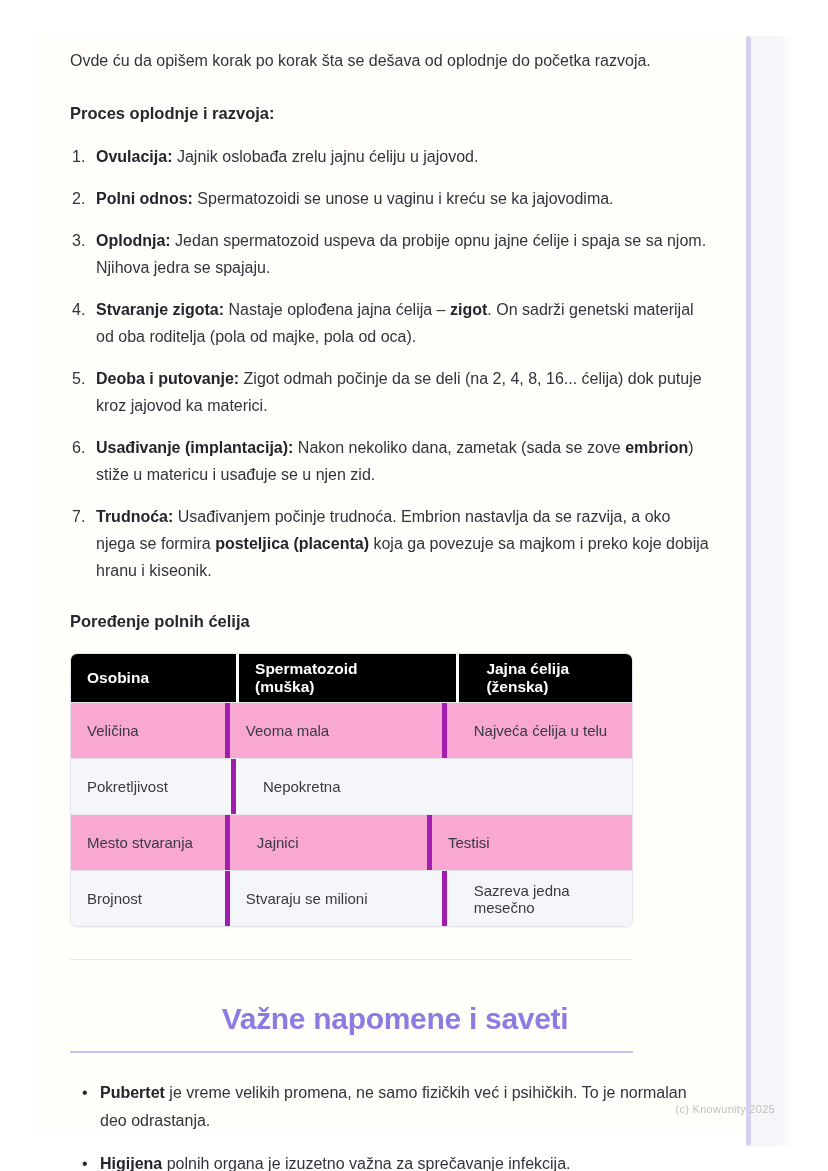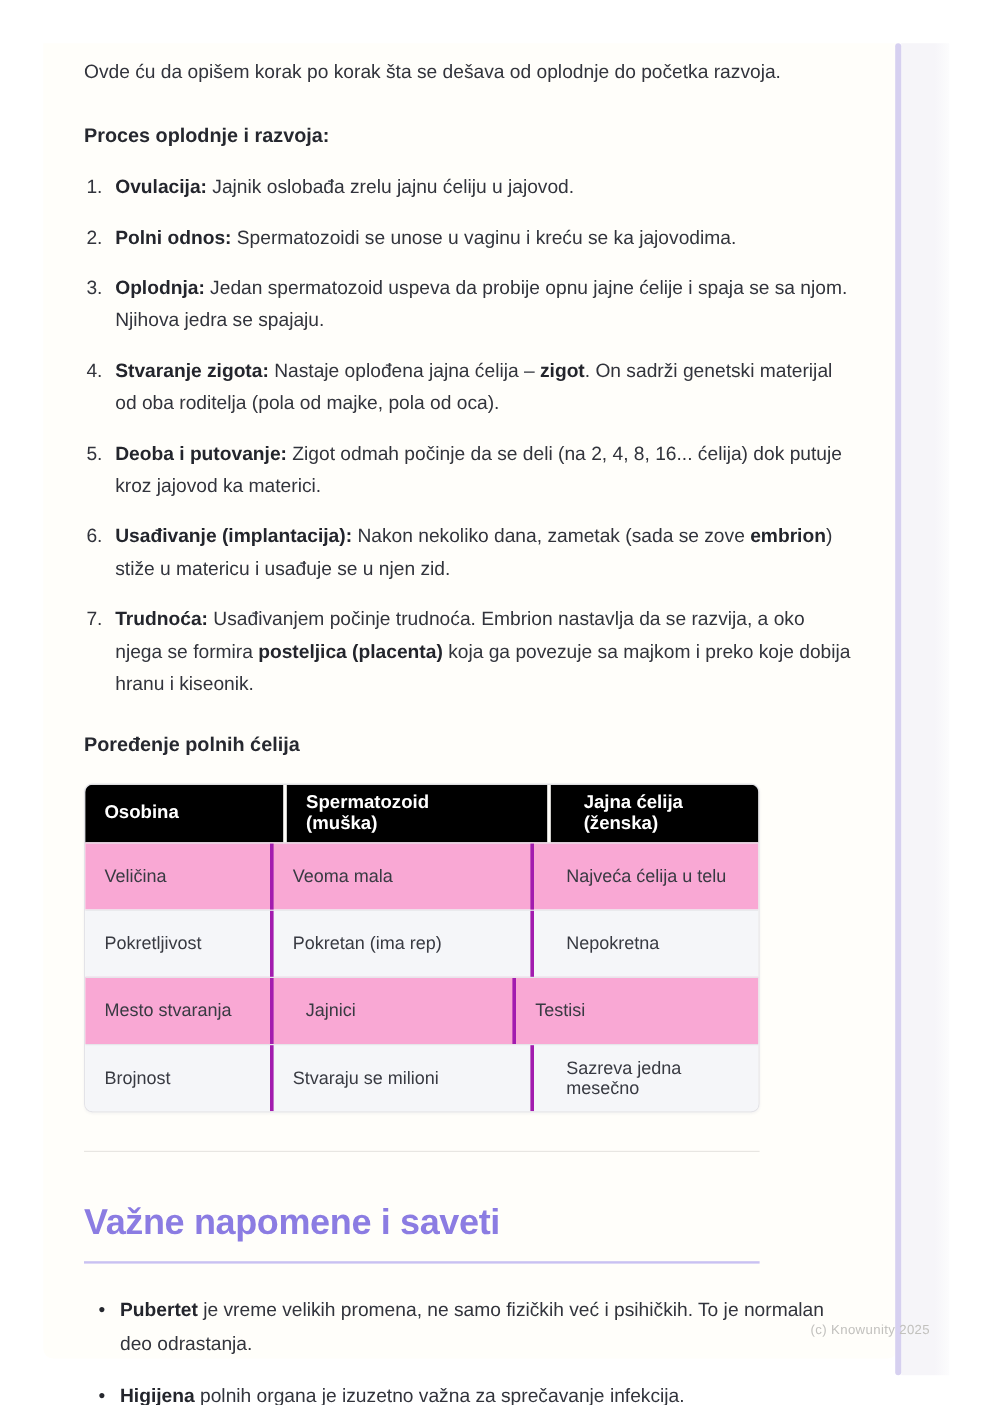--- a/index.html
+++ b/index.html
@@ -43,27 +43,27 @@
     height: 48px; display: flex; align-items: center; padding-left: 16px;
     color: #ffffff; font-size: 15.5px; font-weight: 600;
   }
   .th + .th { border-left: 3px solid #fffefa; margin-left: 36px; }
   .t-row { display: flex; border-top: 1px solid #e6e6ea; background: #f9a8d4; }
   .t-row.alt { background: #f5f6f9; }
   .td {
     height: 55px; display: flex; align-items: center; padding-left: 16px;
     font-size: 15px; color: #383a42;
   }
-  .td + .td { border-left: 3px solid #a21caf; margin-left: 12px; }
+  .td + .td { border-left: 5px solid #a21caf; margin-left: 12px; }
   .c1 { width: 148px; } .c2 { width: 212px; } .c3 { width: 200px; padding-left: 27px; }
   .t-row .c2 { width: 214px; } .t-row .c3 { width: 198px; }
   .divider { margin-top: 32px; width: 563px; height: 1px; background: #e8e6e2; border: 0; }
   .h1 {
     margin-top: 42px; font-size: 30px; font-weight: 700;
-    color: #8b7ce2; letter-spacing: -0.3px;
+    color: #8b7ce2; letter-spacing: -0.3px; text-align: center;
   }
   .h1-underline { margin-top: 15px; width: 563px; height: 2px; background: #c9c1f2; }
   ul.notes { list-style: none; margin-top: 26px; }
   ul.notes li {
     position: relative; padding-left: 30px; margin-bottom: 15px;
     font-size: 16px; line-height: 28px; max-width: 630px;
   }
   ul.notes li::before {
     content: "•"; position: absolute; left: 12px; top: 0; color: #26282f; font-size: 16px;
   }
@@ -99,21 +99,20 @@
       <div class="th c2">Spermatozoid (muška)</div>
       <div class="th c3">Jajna ćelija (ženska)</div>
     </div>
     <div class="t-row">
       <div class="td c1">Veličina</div>
       <div class="td c2">Veoma mala</div>
       <div class="td c3">Najveća ćelija u telu</div>
     </div>
     <div class="t-row alt">
       <div class="td c1">Pokretljivost</div>
-      <div class="td c2">Pokretan (ima rep)</div>
       <div class="td c3">Nepokretna</div>
     </div>
     <div class="t-row">
       <div class="td c1">Mesto stvaranja</div>
       <div class="td c3">Jajnici</div>
       <div class="td c2">Testisi</div>
     </div>
     <div class="t-row alt">
       <div class="td c1">Brojnost</div>
       <div class="td c2">Stvaraju se milioni</div>

